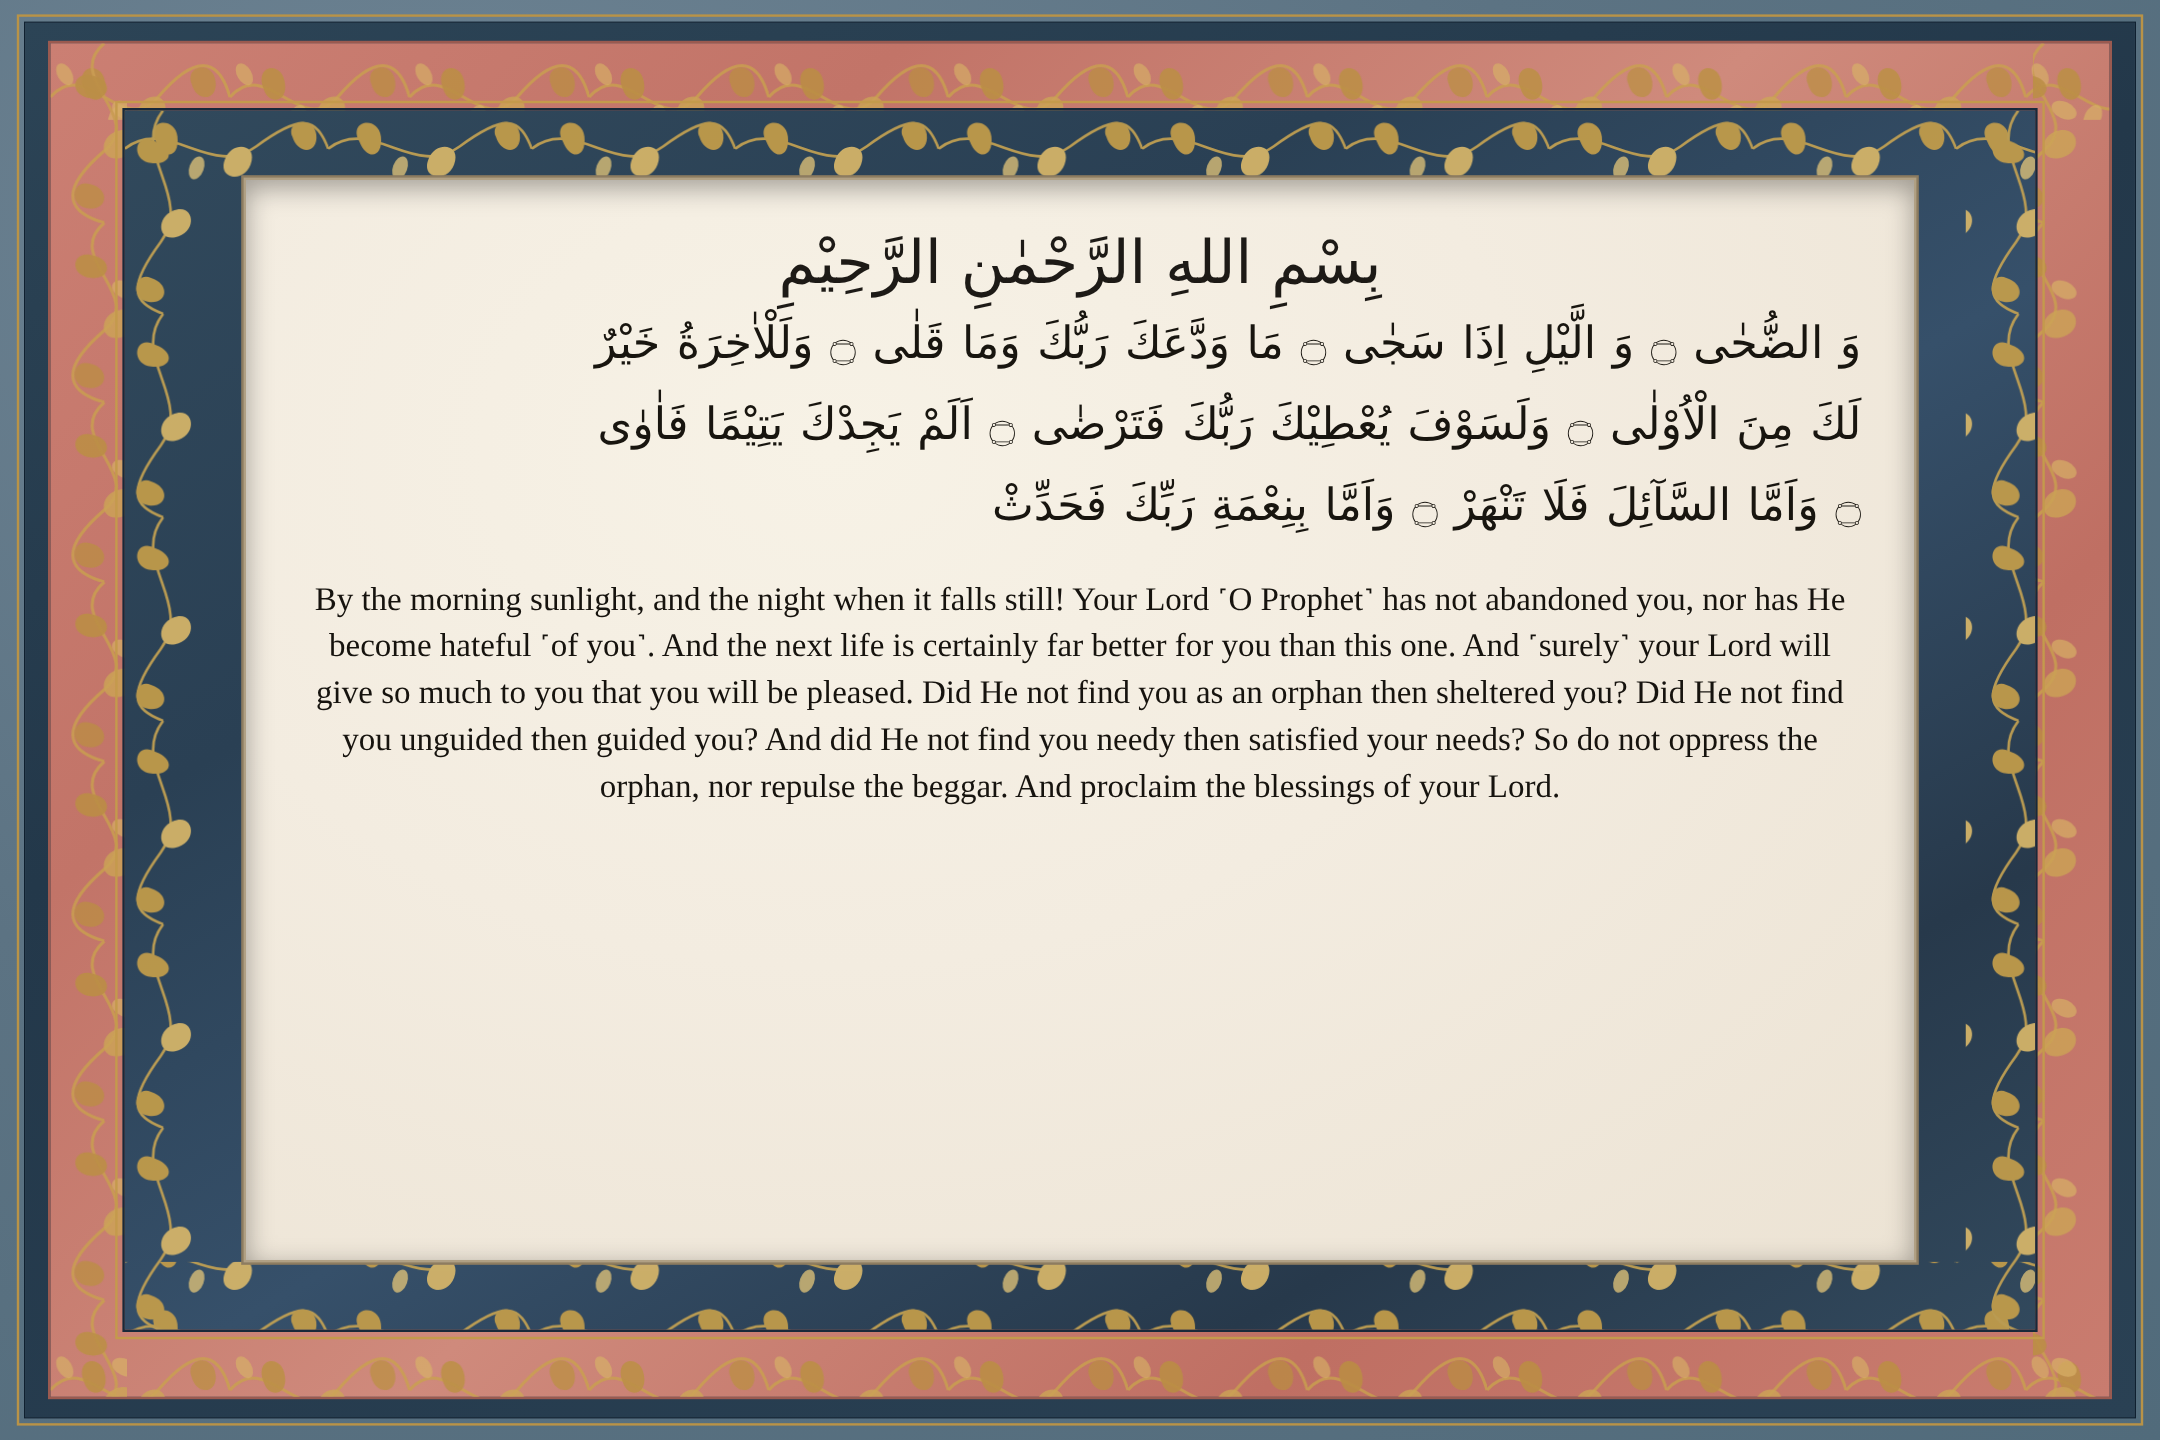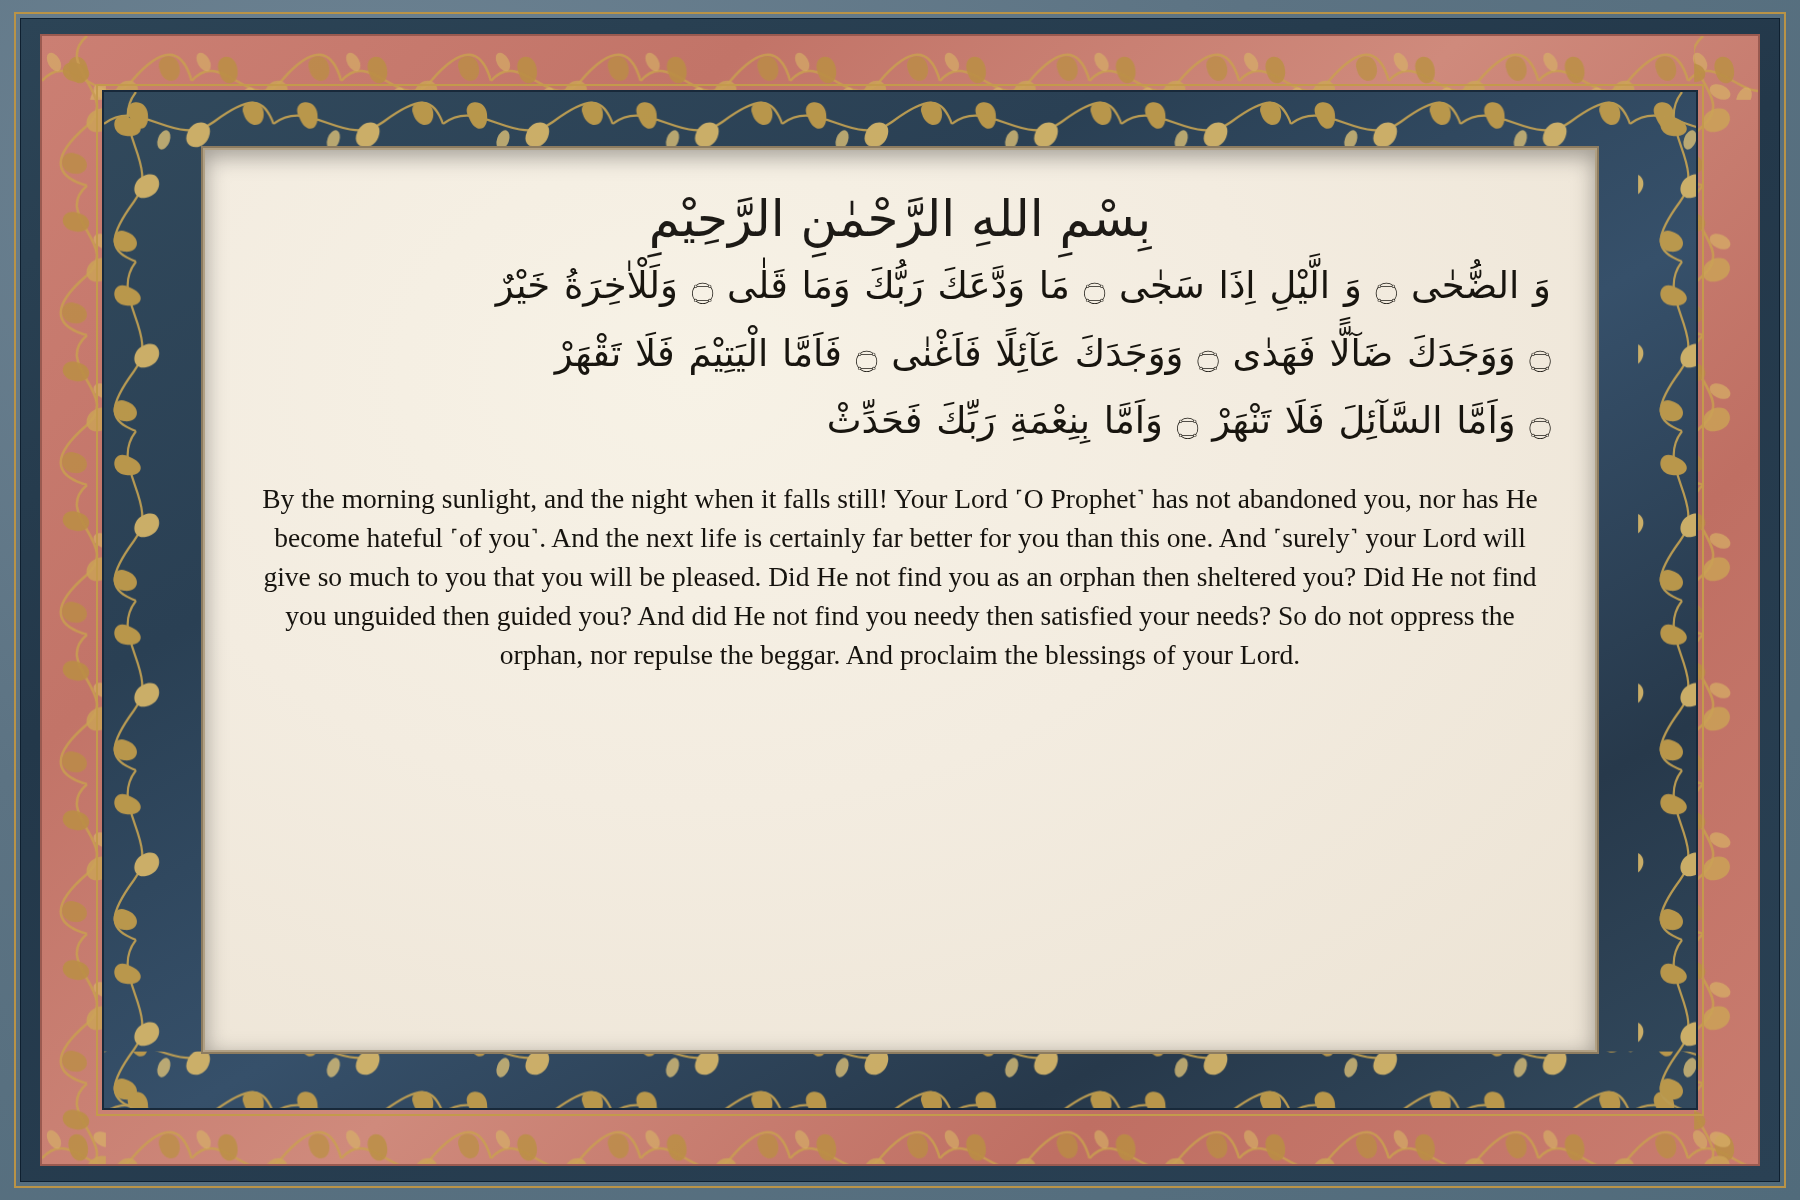--- a/index.html
+++ b/index.html
@@ -210,21 +210,21 @@
       <rect x="0" y="0" width="58" height="1020" fill="url(#bvSide)"></rect>
       <rect x="1538" y="0" width="58" height="1020" fill="url(#bvSide)"></rect>
     </svg>
   </div>
 
   <div class="panel">
 
     <div class="basmala">بِسْمِ اللهِ الرَّحْمٰنِ الرَّحِيْمِ</div>
 
     <div class="ayat">وَ الضُّحٰى ۝ وَ الَّيْلِ اِذَا سَجٰى ۝ مَا وَدَّعَكَ رَبُّكَ وَمَا قَلٰى ۝ وَلَلْاٰخِرَةُ خَيْرٌ</div>
-    <div class="ayat">۝ وَوَجَدَكَ ضَآلًّا فَهَدٰى ۝ وَوَجَدَكَ عَآئِلًا فَاَغْنٰى ۝ فَاَمَّا الْيَتِيْمَ فَلَا تَقْهَرْ</div>
+    <div class="ayat">لَكَ مِنَ الْاُوْلٰى ۝ وَلَسَوْفَ يُعْطِيْكَ رَبُّكَ فَتَرْضٰى ۝ اَلَمْ يَجِدْكَ يَتِيْمًا فَاٰوٰى</div>
     <div class="ayat">۝ وَاَمَّا السَّآئِلَ فَلَا تَنْهَرْ ۝ وَاَمَّا بِنِعْمَةِ رَبِّكَ فَحَدِّثْ</div>
 
     <div class="translation">By the morning sunlight, and the night when it falls still! Your Lord ˹O Prophet˺ has not abandoned you, nor has He become hateful ˹of you˺. And the next life is certainly far better for you than this one. And ˹surely˺ your Lord will give so much to you that you will be pleased. Did He not find you as an orphan then sheltered you? Did He not find you unguided then guided you? And did He not find you needy then satisfied your needs? So do not oppress the orphan, nor repulse the beggar. And proclaim the blessings of your Lord.</div>
 
 
     <div class="spacer"></div>
   </div>
 
 </div>
 

